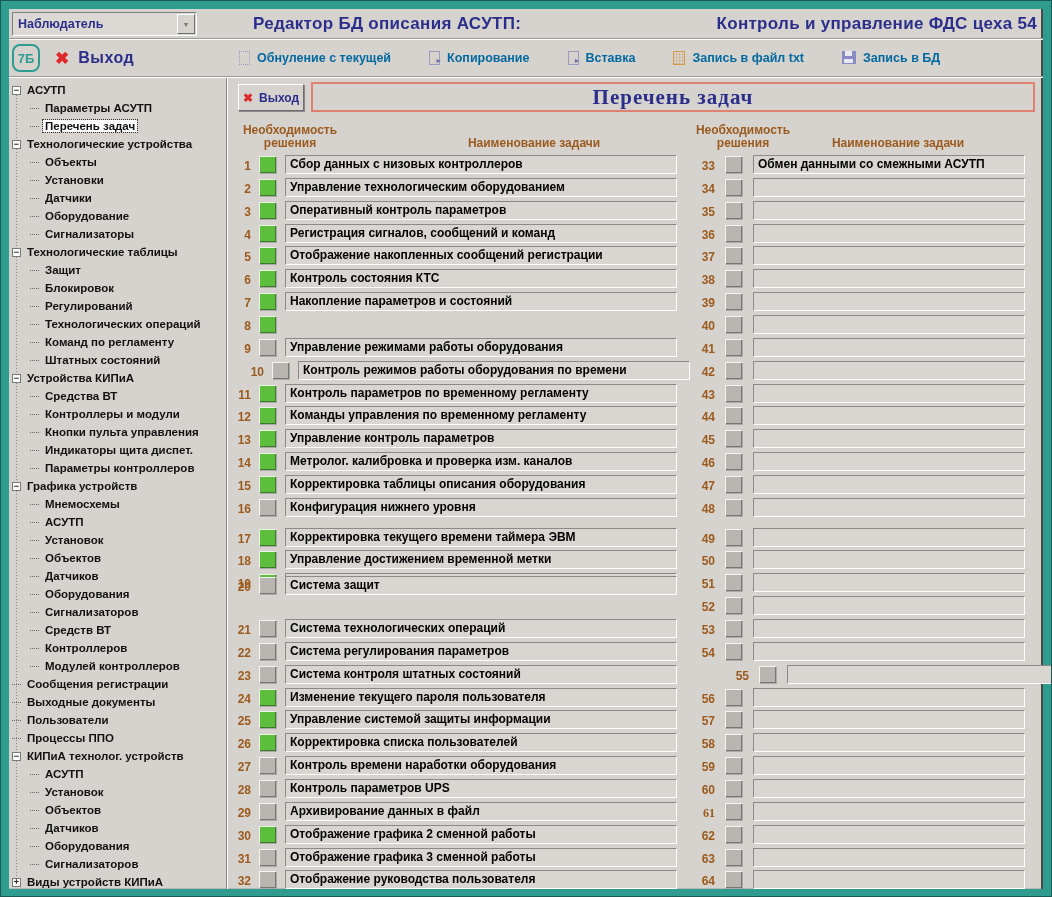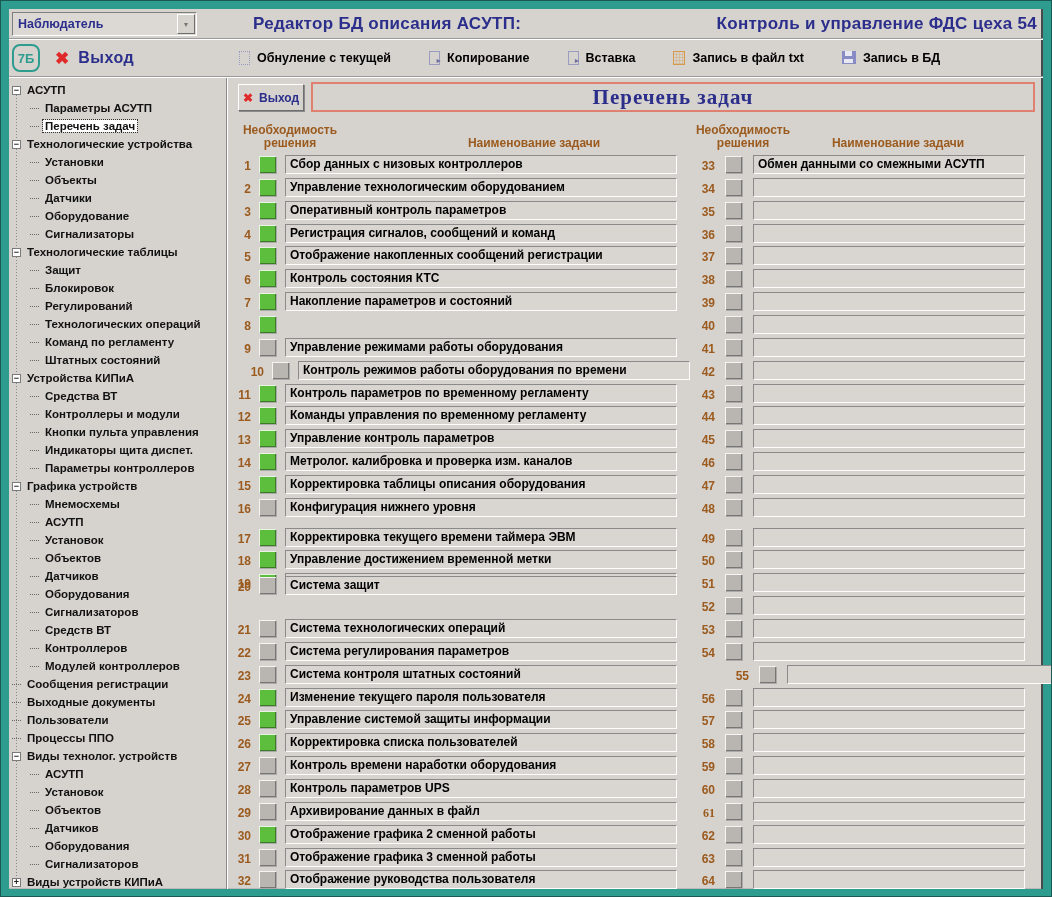--- a/index.html
+++ b/index.html
@@ -18,21 +18,21 @@
   .ctx-title { position:absolute; right:6px; top:5px; font-size:17px; font-weight:bold; color:#2b2e8b; letter-spacing:.3px; }
 
   
   .tbar { position:absolute; left:0; top:31px; right:0; height:37px; border-bottom:1px solid #9a9a9a; box-shadow:0 1px 0 #ffffff; }
   .logo { position:absolute; left:3px; top:4px; width:28px; height:28px; border:2px solid #2f9c90; border-radius:8px;
     color:#2f9c90; font-size:13px; font-weight:bold; display:flex; align-items:center; justify-content:center; }
   .exit-top { position:absolute; left:40px; top:4px; height:28px; display:flex; align-items:center; gap:9px; padding:0 6px; }
   .exit-x { color:#e02a2a; font-size:17px; font-weight:bold; line-height:1; }
   .exit-top-label { font-size:16px; font-weight:bold; color:#2b2e8b; letter-spacing:.5px; }
   .tb-buttons { position:absolute; left:230px; top:0; right:0; height:100%; display:flex; align-items:center; }
-  .tb-btn { display:flex; align-items:flex-start; gap:7px; font-size:12.5px; font-weight:bold; color:#000000; white-space:nowrap; }
+  .tb-btn { display:flex; align-items:flex-start; gap:7px; font-size:12.5px; font-weight:bold; color:#0369a1; white-space:nowrap; }
   .tb-btn + .tb-btn { margin-left:38px; }
   .icon-page { width:11px; height:14px; border:1px dotted #9a9dc0; position:relative; display:inline-block; background:transparent; }
   .icon-page.solid { border-style:solid; }
   .icon-arrow::after { content:"►"; font-size:7px; color:#6d70a0; position:absolute; right:-3px; bottom:0; }
   .icon-grid { width:12px; height:14px; border:1px solid #d79a4a; display:inline-block;
     background: repeating-linear-gradient(to bottom, transparent 0 2px, #d79a4a55 2px 3px),
                 repeating-linear-gradient(to right, transparent 0 2px, #d79a4a55 2px 3px); }
   .icon-floppy { width:14px; height:13px; background:#888bc4; position:relative; display:inline-block; }
   .icon-floppy::before { content:""; position:absolute; left:3px; top:0; width:7px; height:5px; background:#e8e8f2; }
   .icon-floppy::after { content:""; position:absolute; left:2px; bottom:1px; width:9px; height:4px; background:#e8e8f2; }
@@ -145,25 +145,25 @@
           <div class="tree-row lvl1">
             <span class="tree-dash"></span>
             <span class="tree-label selected">Перечень задач</span>
           </div>
           <div class="tree-row lvl0">
             <span class="node-box">−</span>
             <span class="tree-label">Технологические устройства</span>
           </div>
           <div class="tree-row lvl1">
             <span class="tree-dash"></span>
+            <span class="tree-label">Объекты</span>
+          </div>
+          <div class="tree-row lvl1">
+            <span class="tree-dash"></span>
             <span class="tree-label">Установки</span>
-          </div>
-          <div class="tree-row lvl1">
-            <span class="tree-dash"></span>
-            <span class="tree-label">Объекты</span>
           </div>
           <div class="tree-row lvl1">
             <span class="tree-dash"></span>
             <span class="tree-label">Датчики</span>
           </div>
           <div class="tree-row lvl1">
             <span class="tree-dash"></span>
             <span class="tree-label">Оборудование</span>
           </div>
           <div class="tree-row lvl1">
@@ -277,21 +277,21 @@
           <div class="tree-row lvl0">
             <span class="tree-dash"></span>
             <span class="tree-label">Пользователи</span>
           </div>
           <div class="tree-row lvl0">
             <span class="tree-dash"></span>
             <span class="tree-label">Процессы ППО</span>
           </div>
           <div class="tree-row lvl0">
             <span class="node-box">−</span>
-            <span class="tree-label">Виды технолог. устройств</span>
+            <span class="tree-label">КИПиА технолог. устройств</span>
           </div>
           <div class="tree-row lvl1">
             <span class="tree-dash"></span>
             <span class="tree-label">АСУТП</span>
           </div>
           <div class="tree-row lvl1">
             <span class="tree-dash"></span>
             <span class="tree-label">Установок</span>
           </div>
           <div class="tree-row lvl1">

